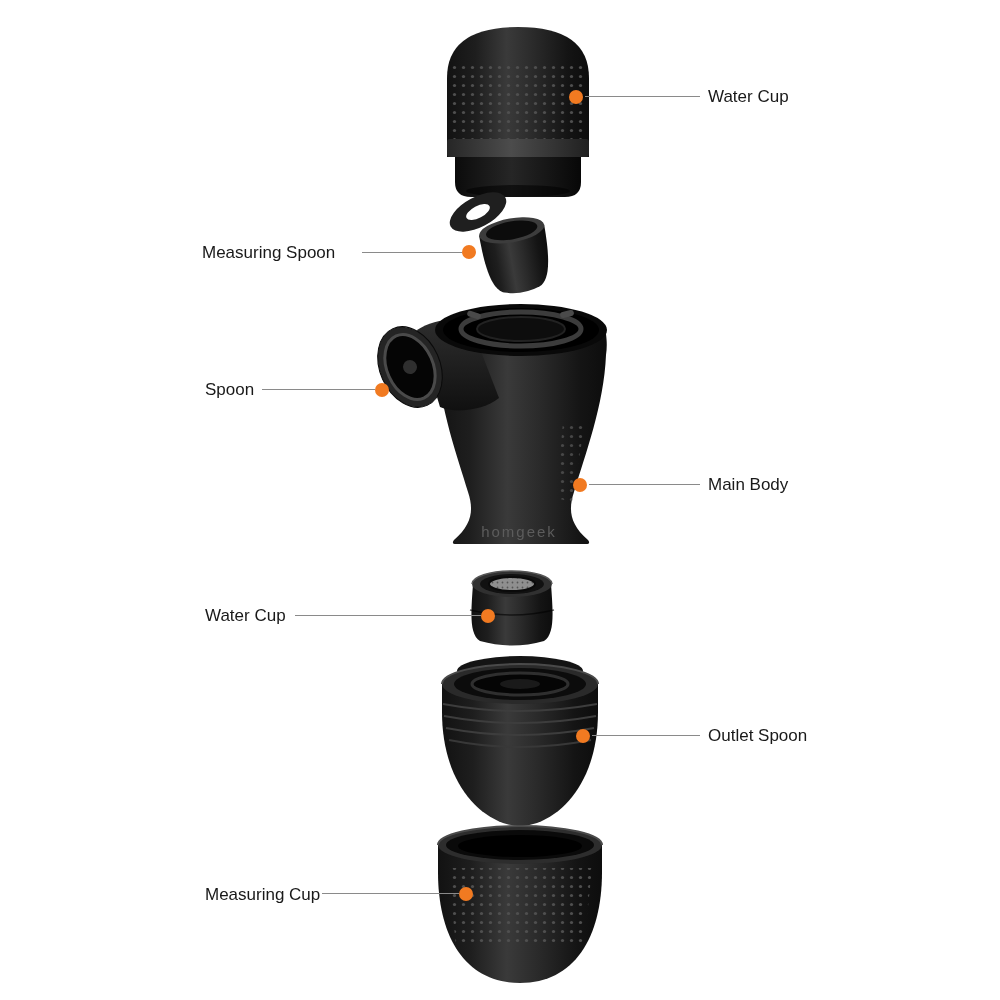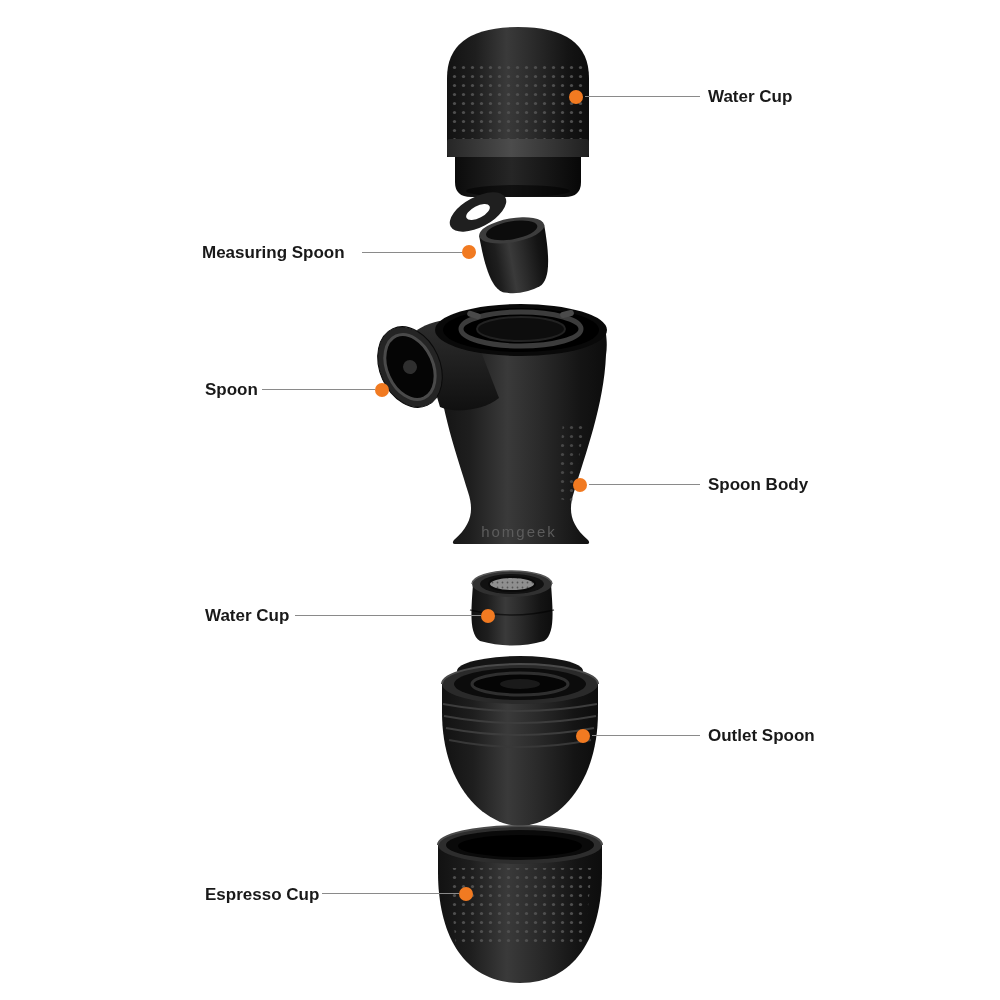--- a/index.html
+++ b/index.html
@@ -17,21 +17,21 @@
     position:absolute;width:14px;height:14px;border-radius:50%;
     background:var(--color-accent,#f17a21);
   }
   .line{
     position:absolute;height:1px;
     background:var(--color-line,#8a8a8a);
   }
   .label{
     position:absolute;white-space:nowrap;
     height:22px;line-height:22px;
-    font-size:17px;font-weight:700;
+    font-size:17px;font-weight:400;
     color:var(--color-text,#191919);
   }
   .brand{
     font-family:"Liberation Sans",sans-serif;
     font-size:15px;font-weight:400;
     fill:#5c5c5c;letter-spacing:2px;
   }
 </style>
 </head>
 <body>
@@ -165,34 +165,34 @@
 
   <div class="callout">
     <span class="dot" style="left:375px;top:383px"></span>
     <span class="line" style="left:262px;top:389px;width:113px"></span>
     <span class="label" style="left:205px;top:379px">Spoon</span>
   </div>
 
   <div class="callout">
     <span class="dot" style="left:573px;top:478px"></span>
     <span class="line" style="left:589px;top:484px;width:111px"></span>
-    <span class="label" style="left:708px;top:474px">Spoon Body</span>
+    <span class="label" style="left:708px;top:474px">Main Body</span>
   </div>
 
   <div class="callout">
     <span class="dot" style="left:481px;top:609px"></span>
     <span class="line" style="left:295px;top:615px;width:186px"></span>
     <span class="label" style="left:205px;top:605px">Water Cup</span>
   </div>
 
   <div class="callout">
     <span class="dot" style="left:576px;top:729px"></span>
     <span class="line" style="left:592px;top:735px;width:108px"></span>
     <span class="label" style="left:708px;top:725px">Outlet Spoon</span>
   </div>
 
   <div class="callout">
     <span class="dot" style="left:459px;top:887px"></span>
     <span class="line" style="left:322px;top:893px;width:137px"></span>
-    <span class="label" style="left:205px;top:884px">Espresso Cup</span>
+    <span class="label" style="left:205px;top:884px">Measuring Cup</span>
   </div>
 
 </div>
 
 </body></html>

